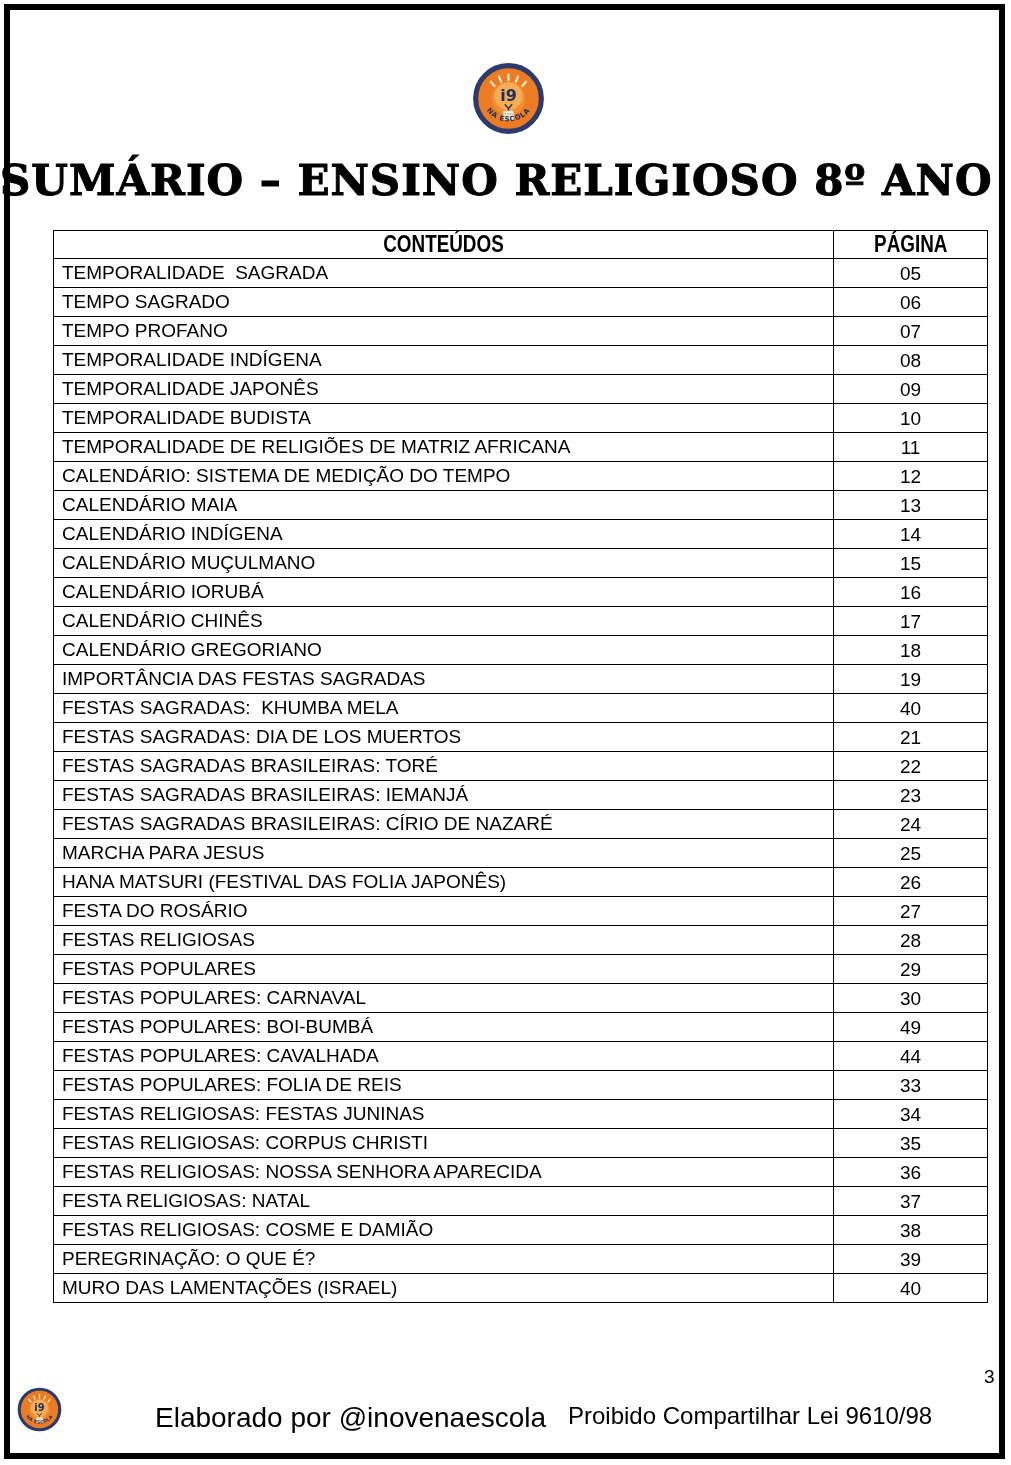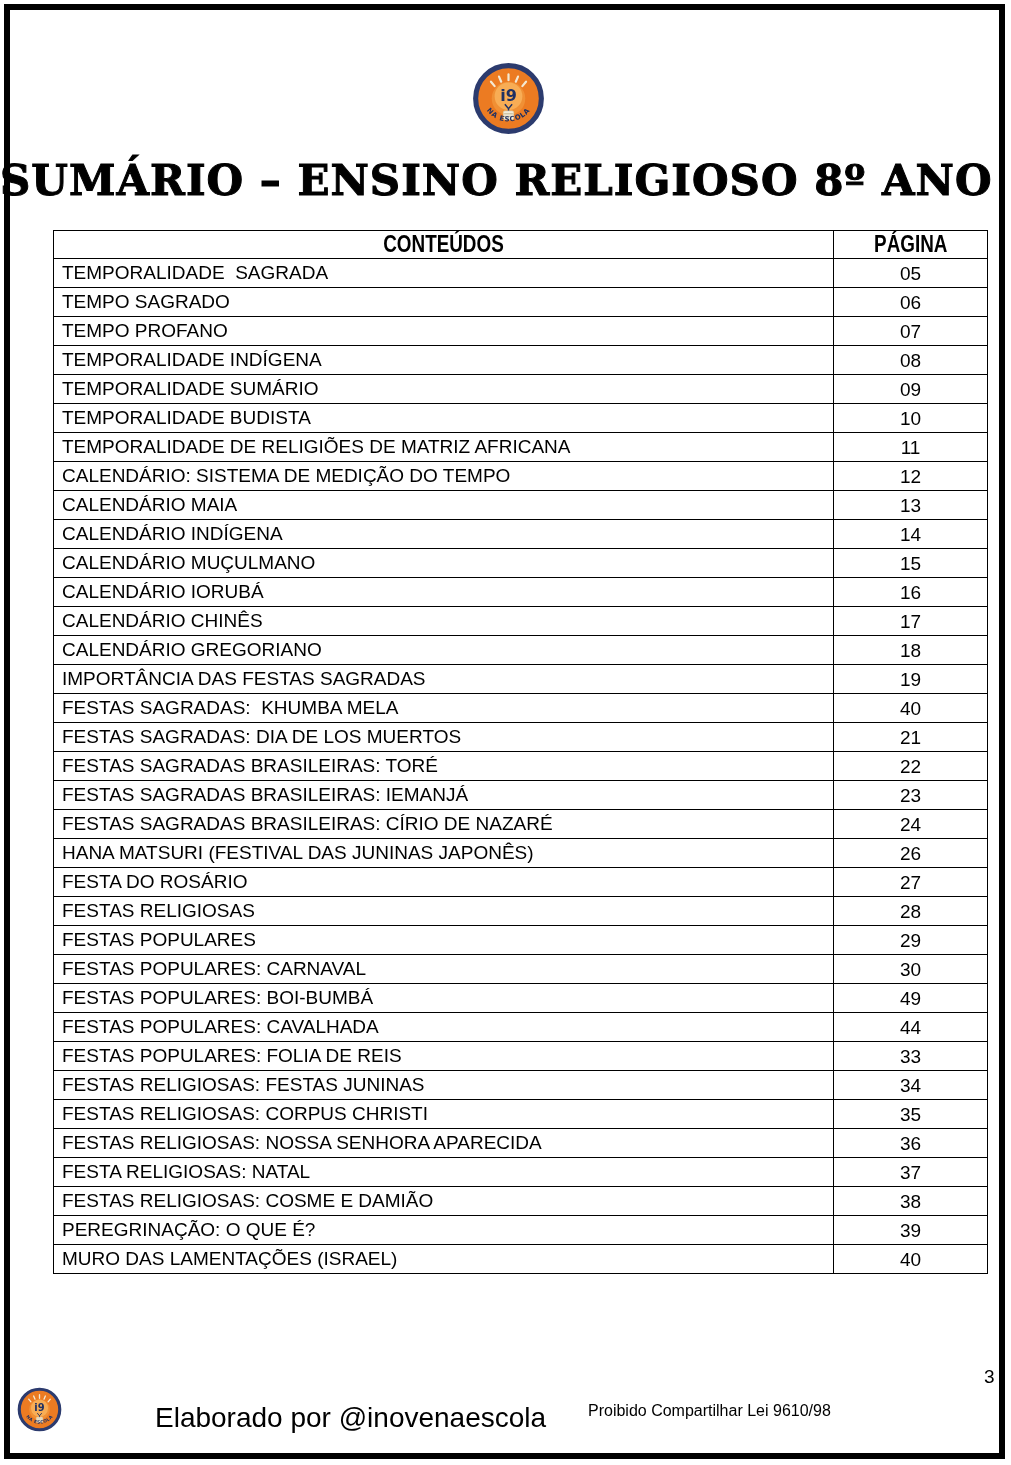--- a/index.html
+++ b/index.html
@@ -30,21 +30,21 @@
     height:28px; font-size:23px; font-weight:bold; 
     padding:0; overflow:hidden;
   }
   .th-inner { display:inline-block; transform:scaleX(0.82); transform-origin:center; white-space:nowrap; }
   .toc td { height:29px; font-size:19px; }
   td.c-title { padding-left:8px; white-space:pre; overflow:hidden; }
   col.col-title { width:780px; }
   col.col-page { width:154px; }
   td.c-page { text-align:center; padding-top:2px; }
   .credit   { position:absolute; left:155px; top:1402px; font-size:28px; }
-  .copyright{ position:absolute; left:588px; top:1402px; font-size:16px; }
+  .copyright{ position:absolute; left:568px; top:1402px; font-size:24px; }
   .pagenum  { position:absolute; left:984px; top:1366px; font-size:19px; }
   .defs-hidden { position:absolute; width:0; height:0; overflow:hidden; }
 </style>
 </head>
 <body>
 
 <svg class="defs-hidden" aria-hidden="true">
   <defs>
     <g id="i9logo">
       <circle cx="50" cy="50" r="45" fill="#ec7b22" stroke="#2c3b6e" stroke-width="7"></circle>
@@ -100,21 +100,21 @@
   </tr>
       <tr>
     <td class="c-title">TEMPO PROFANO</td>
     <td class="c-page">07</td>
   </tr>
       <tr>
     <td class="c-title">TEMPORALIDADE INDÍGENA</td>
     <td class="c-page">08</td>
   </tr>
       <tr>
-    <td class="c-title">TEMPORALIDADE SUMÁRIO</td>
+    <td class="c-title">TEMPORALIDADE JAPONÊS</td>
     <td class="c-page">09</td>
   </tr>
       <tr>
     <td class="c-title">TEMPORALIDADE BUDISTA</td>
     <td class="c-page">10</td>
   </tr>
       <tr>
     <td class="c-title">TEMPORALIDADE DE RELIGIÕES DE MATRIZ AFRICANA</td>
     <td class="c-page">11</td>
   </tr>
@@ -164,21 +164,25 @@
   </tr>
       <tr>
     <td class="c-title">FESTAS SAGRADAS BRASILEIRAS: IEMANJÁ</td>
     <td class="c-page">23</td>
   </tr>
       <tr>
     <td class="c-title">FESTAS SAGRADAS BRASILEIRAS: CÍRIO DE NAZARÉ</td>
     <td class="c-page">24</td>
   </tr>
       <tr>
-    <td class="c-title">HANA MATSURI (FESTIVAL DAS JUNINAS JAPONÊS)</td>
+    <td class="c-title">MARCHA PARA JESUS</td>
+    <td class="c-page">25</td>
+  </tr>
+      <tr>
+    <td class="c-title">HANA MATSURI (FESTIVAL DAS FOLIA JAPONÊS)</td>
     <td class="c-page">26</td>
   </tr>
       <tr>
     <td class="c-title">FESTA DO ROSÁRIO</td>
     <td class="c-page">27</td>
   </tr>
       <tr>
     <td class="c-title">FESTAS RELIGIOSAS</td>
     <td class="c-page">28</td>
   </tr>

